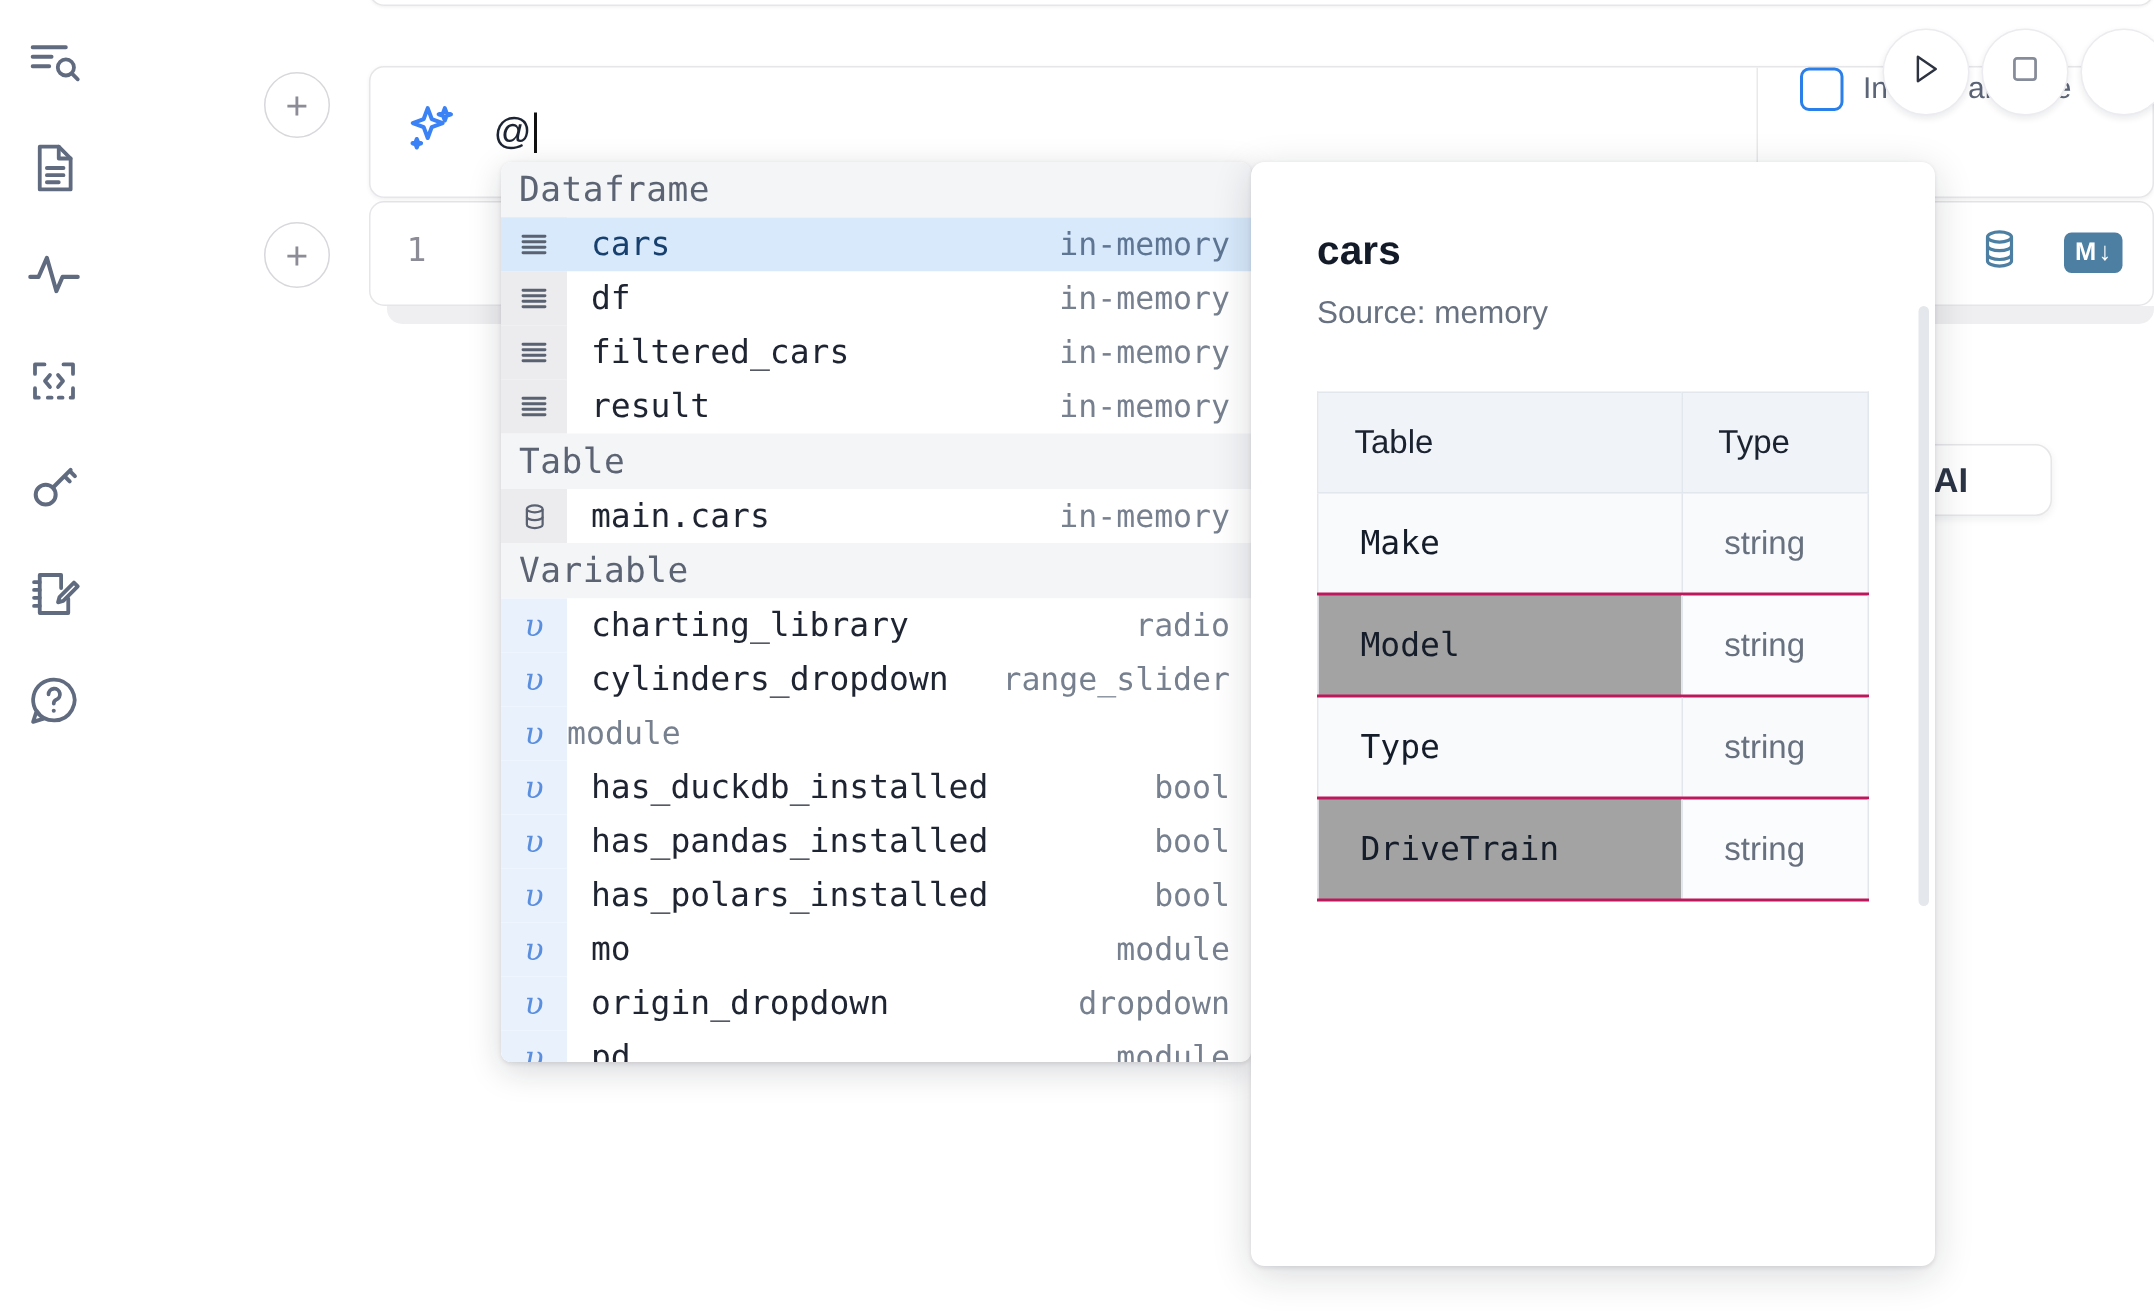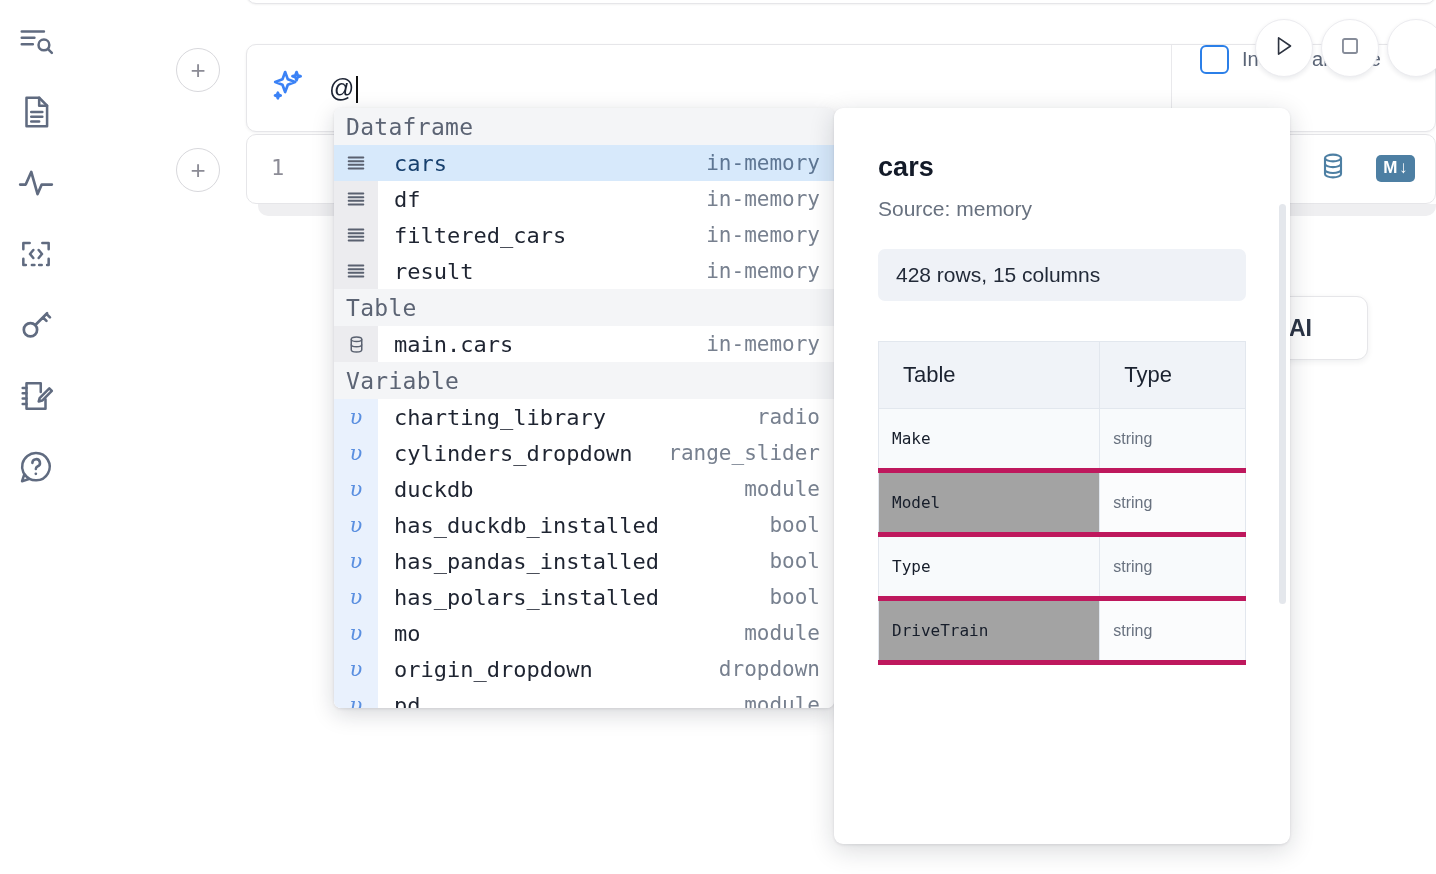--- a/index.html
+++ b/index.html
@@ -108,21 +108,21 @@
   .md-badge {
     background: #4d7fa3; color: #fff; border-radius: 5px;
     font-family: "Liberation Sans", sans-serif;
     font-size: 17px; font-weight: bold;
     padding: 3px 7px 4px 7px; letter-spacing: .5px;
     display: flex; align-items: center; gap: 1px; cursor: pointer;
   }
 
   
   .ai-pill {
-    position: absolute; left: 1278px; top: 296px; width: 90px; height: 64px;
+    position: absolute; left: 1278px; top: 296px; width: 90px; height: 48px;
     background: #fff; border: 1px solid #e6e6e9; border-radius: 11px;
     box-shadow: 0 2px 6px rgba(16,24,40,.07);
     display: flex; align-items: center; justify-content: flex-start;
     padding-left: 10px; overflow: hidden;
     font-size: 23px; color: #2b3445; font-weight: 600;
   }
 
   
   .ac {
     position: absolute; left: 334px; top: 108px; width: 500px; height: 600px;
@@ -181,23 +181,23 @@
     border: 1px solid #e2e7ee;
   }
   .docs-table th {
     background: #f0f3f8; text-align: left;
     font-weight: normal; font-size: 22px; color: #1b2230;
     padding: 20px 0 20px 24px; border-bottom: 1px solid #e2e7ee;
     border-right: 1px solid #e2e7ee;
   }
   .docs-table th:last-child { border-right: none; }
   .docs-table td {
-    padding: 20px 0 20px 13px;
-    border-bottom: 5px solid #be185d; border-right: 1px solid #e2e7ee;
-    font-size: 16px;
+    padding: 20px 0 20px 28px;
+    border-bottom: 2px solid #be185d; border-right: 1px solid #e2e7ee;
+    font-size: 22px;
   }
   .docs-table td:last-child { border-right: none; }
   .docs-table td.col {
     font-family: "DejaVu Sans Mono", monospace;
     color: #161d2a; background: #a3a3a3;
   }
   .docs-table td.typ { color: #68717f; background: #fbfcfd; }
   .docs-table tr:nth-child(odd) td { background: #f8fafc; }
   .docs-scroll {
     position: absolute; right: 4px; top: 96px; width: 7px; height: 400px;
@@ -410,21 +410,20 @@
           <span class="ic">
             <span style="font-family:'DejaVu Serif',serif;font-style:italic;color:#5a8fe0;font-size:21px;">υ</span>
           </span>
           <span class="nm">cylinders_dropdown</span>
           <span class="ty">range_slider</span>
         </div>
         <div class="ac-item var">
           <span class="ic">
             <span style="font-family:'DejaVu Serif',serif;font-style:italic;color:#5a8fe0;font-size:21px;">υ</span>
           </span>
-          <span class="nm">duckdb</span>
           <span class="ty">module</span>
         </div>
         <div class="ac-item var">
           <span class="ic">
             <span style="font-family:'DejaVu Serif',serif;font-style:italic;color:#5a8fe0;font-size:21px;">υ</span>
           </span>
           <span class="nm">has_duckdb_installed</span>
           <span class="ty">bool</span>
         </div>
         <div class="ac-item var">
@@ -462,21 +461,20 @@
           <span class="nm">pd</span>
           <span class="ty">module</span>
         </div>
       </div>
   </div>
 
   <div class="docs">
     <div class="docs-inner">
       <div class="docs-title">cars</div>
       <div class="docs-source">Source: memory</div>
-      <div class="docs-chip">428 rows, 15 columns</div>
       <table class="docs-table">
         <thead>
             <tr id="docs-head">
               <th>Table</th>
               <th>Type</th>
             </tr>
           </thead>
         <tbody id="docs-body">
             <tr>
               <td class="col">Make</td>

